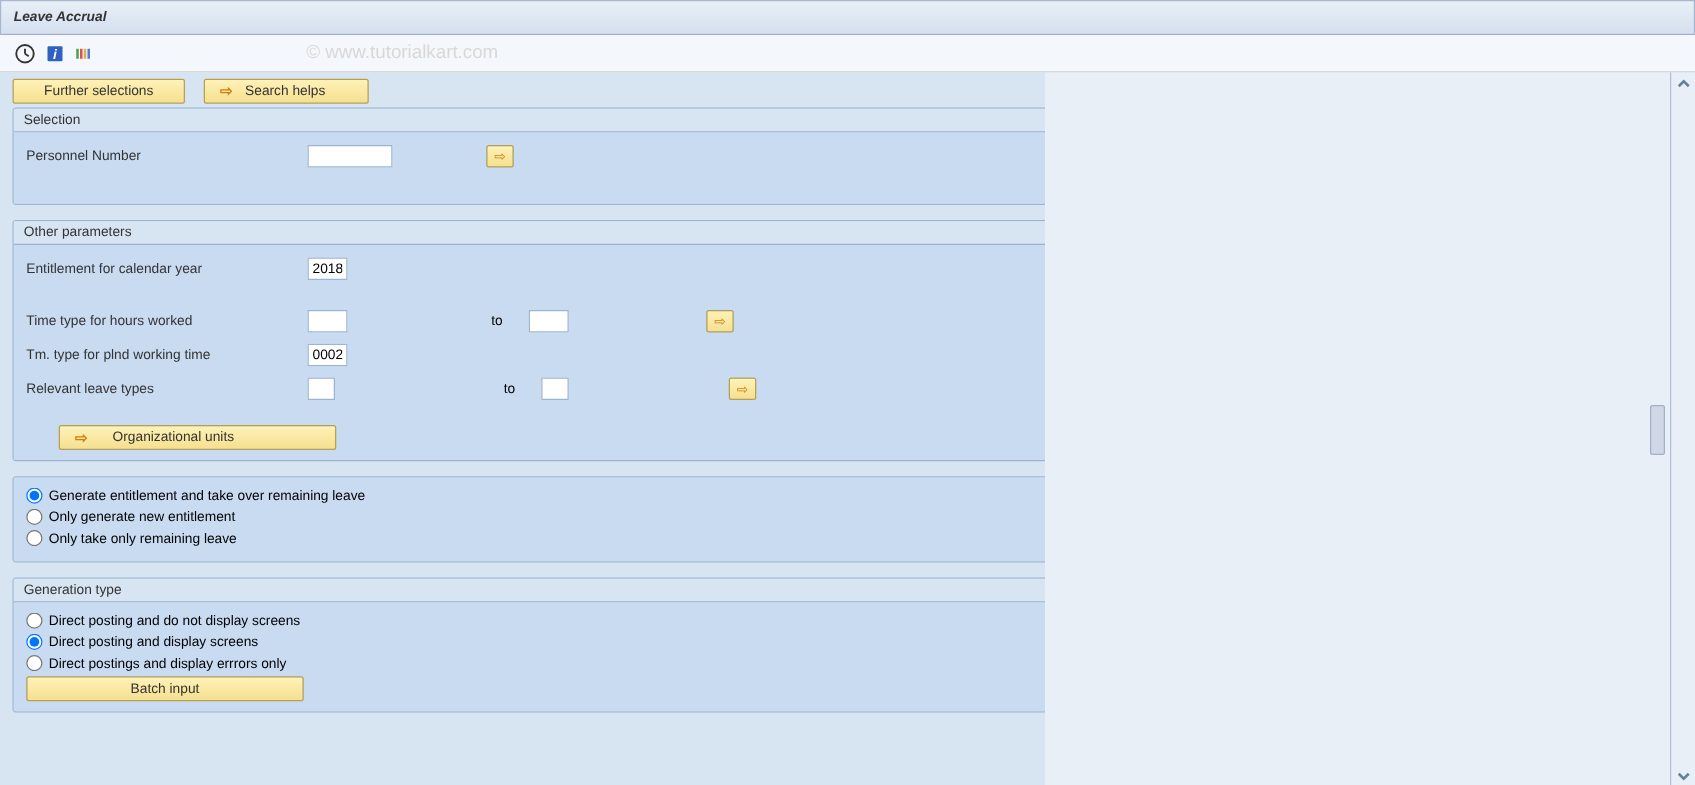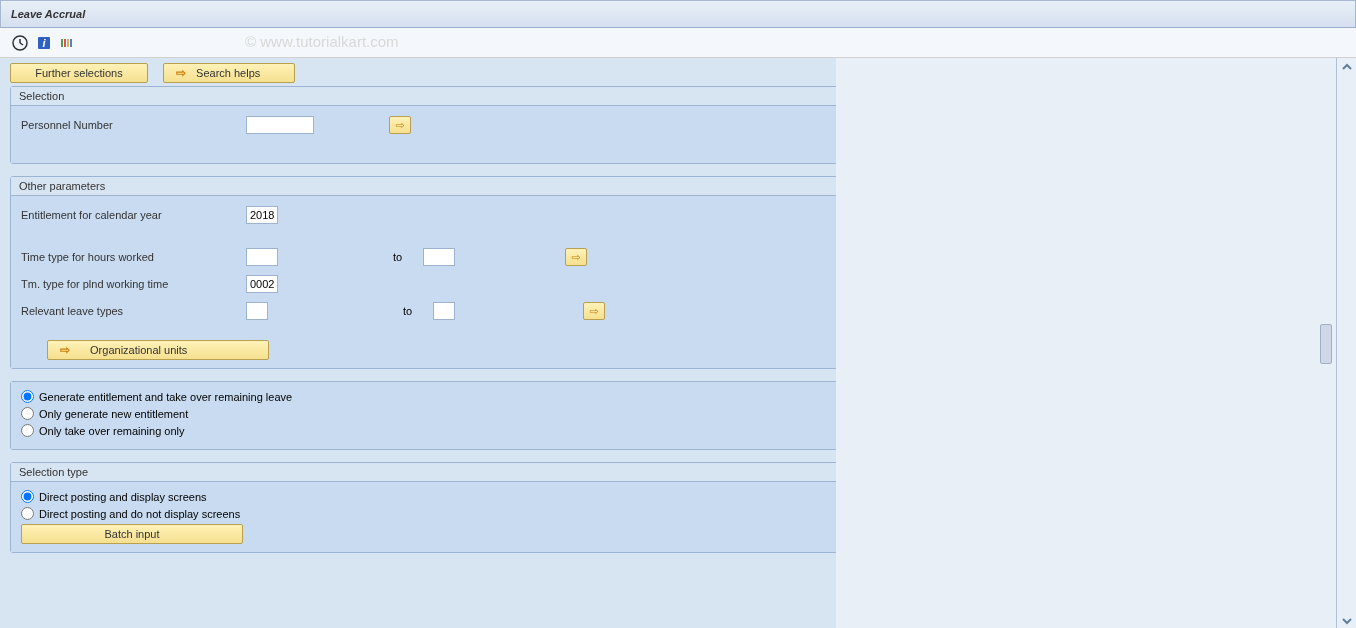--- a/index.html
+++ b/index.html
@@ -333,35 +333,39 @@
         <div class="radio-row">
           <input type="radio" name="ctrl" checked="" style="">
           <span>Generate entitlement and take over remaining leave</span>
         </div>
         <div class="radio-row">
           <input type="radio" name="ctrl" style="">
           <span>Only generate new entitlement</span>
         </div>
         <div class="radio-row">
           <input type="radio" name="ctrl" style="">
-          <span>Only take over remaining only</span>
+          <span>Only take only remaining leave</span>
         </div>
       </div>
     </div>
 
     <div class="panel" style="margin-bottom:0;">
-      <div class="panel-header">Selection type</div>
+      <div class="panel-header">Generation type</div>
       <div class="panel-body">
+        <div class="radio-row">
+          <input type="radio" name="gen" style="">
+          <span>Direct posting and do not display screens</span>
+        </div>
         <div class="radio-row">
           <input type="radio" name="gen" checked="" style="">
           <span>Direct posting and display screens</span>
         </div>
         <div class="radio-row">
           <input type="radio" name="gen" style="">
-          <span>Direct posting and do not display screens</span>
+          <span>Direct postings and display errrors only</span>
         </div>
         <div class="sap-button wide4" style="margin-top:2px;">
           <span>Batch input</span>
         </div>
       </div>
     </div>
 
     <div class="right-panel">
       <div class="scroll-thumb-right"></div>
     </div>

